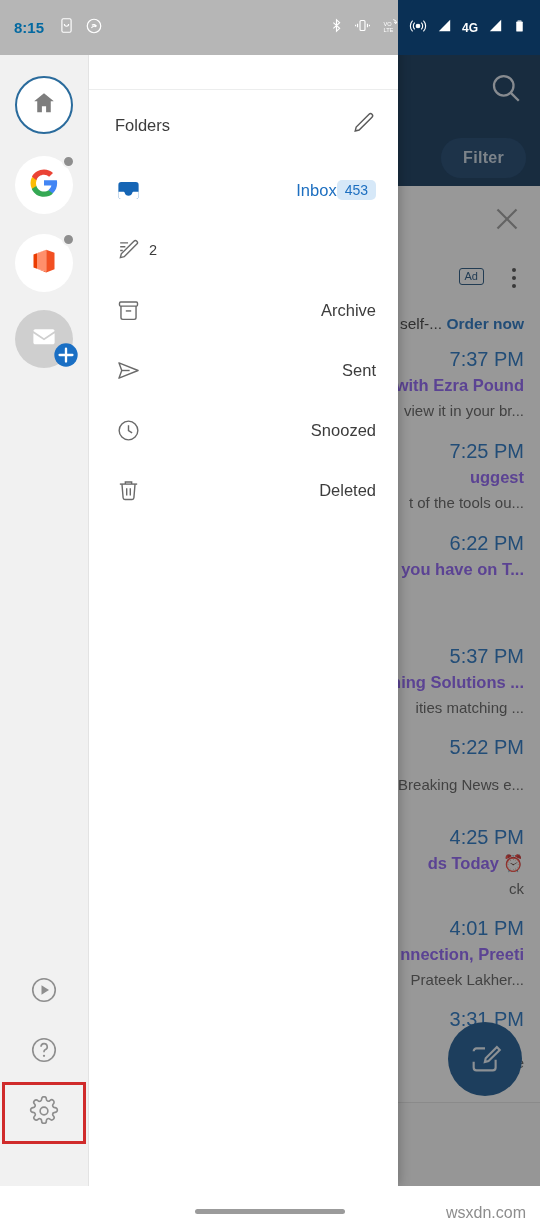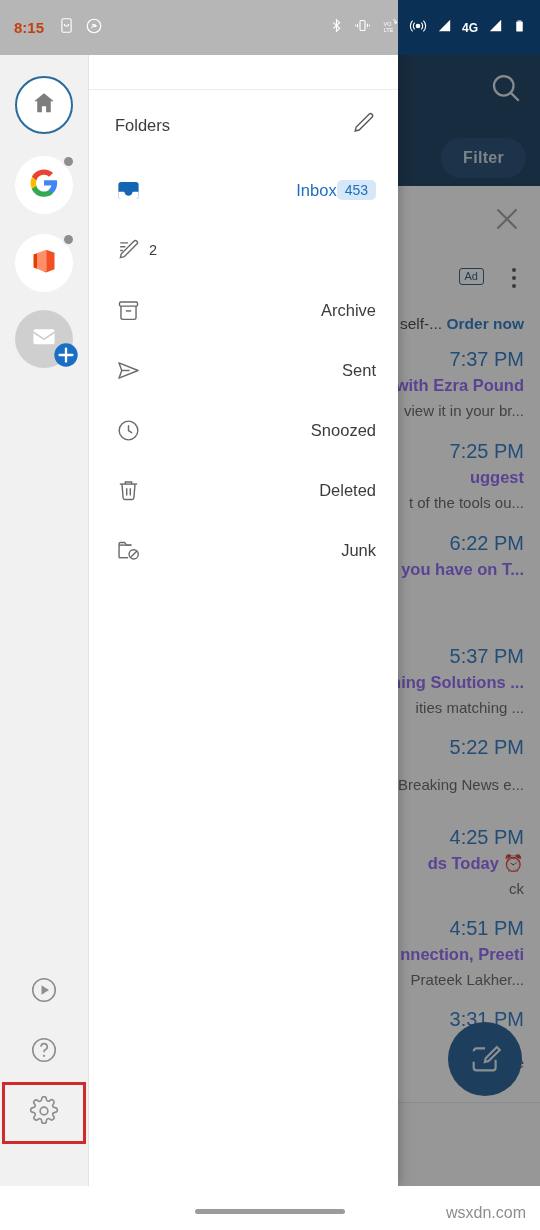--- a/index.html
+++ b/index.html
@@ -137,21 +137,21 @@
   .count-plain { font-size: 14.5px; color: #3c3c3c; }
 
   
   .statusbar {
     position: absolute; left: 0; top: 0; width: 540px; height: 55px;
     display: flex; align-items: center; z-index: 40;
   }
   .sb-left-bg { position:absolute; left:0; top:0; width:398px; height:55px; background:#b6b6b6; }
   .sb-right-bg { position:absolute; left:398px; top:0; width:142px; height:55px; background:#0a3055; }
   .sb-content { position: relative; width: 540px; height: 55px; display:flex; align-items:center; padding: 0 14px; }
-  .sb-time { font-size: 15px; color: #c2410c; font-weight: bold; margin-right: 14px; }
+  .sb-time { font-size: 15px; color: #0369a1; font-weight: bold; margin-right: 14px; }
   .sb-icons-left { display: flex; align-items: center; gap: 10px; }
   .sb-icons-right { display: flex; align-items: center; gap: 9px; margin-left: auto; }
 
   
   .gesture {
     position: absolute; left: 50%; transform: translateX(-50%);
     bottom: 16px; width: 150px; height: 5px; border-radius: 3px;
     background: #9b9b9b; z-index: 45;
   }
   .watermark {
@@ -224,21 +224,21 @@
     </div>
     <div class="mail-row" style="top:826px">
       <div class="mail-time">4:25 PM</div>
       <div class="mail-subject" style="top:28px">
         <span>ds Today</span>
         <span>⏰</span>
       </div>
       <div class="mail-preview" style="top:54px">ck</div>
     </div>
     <div class="mail-row" style="top:917px">
-      <div class="mail-time">4:51 PM</div>
+      <div class="mail-time">4:01 PM</div>
       <div class="mail-subject" style="top:28px">nnection, Preeti</div>
       <div class="mail-preview" style="top:54px">Prateek Lakher...</div>
     </div>
     <div class="mail-row" style="top:1008px">
       <div class="mail-time">3:31 PM</div>
       <div class="mail-preview" style="top:46px">erInytime</div>
     </div>
 
     <div class="fab">
       <svg width="34" height="34" viewBox="0 0 24 24" fill="none" stroke="#e8f0f8" stroke-width="1.5">
@@ -421,32 +421,20 @@
           <svg width="27" height="27" viewBox="0 0 24 24" fill="none" stroke="#6a6a6a" stroke-width="1.25">
             <path d="M4.3 6.3h15.4"></path>
               <path d="M9.2 6.3V4.5h5.6v1.8"></path>
             <path d="M6.2 6.3l1 12.2a1.6 1.6 0 0 0 1.6 1.5h6.4a1.6 1.6 0 0 0 1.6-1.5l1-12.2"></path>
             <path d="M10.4 10v6.4M13.6 10v6.4"></path>
           </svg>
         </span>
         <span class="flabel">Deleted</span>
       </div>
 
-      <div class="folder">
-        <span class="ficon">
-          <svg width="27" height="27" viewBox="0 0 24 24" fill="none" stroke="#6a6a6a" stroke-width="1.25">
-            <path d="M3.6 18.4V6.2a1.3 1.3 0 0 1 1.3-1.3h3.6l1.9 2.3h4.2"></path>
-            <path d="M3.6 18.4h8.1"></path>
-              <path d="M3.6 7.2h11"></path>
-            <circle cx="16.6" cy="15.4" r="4.1"></circle>
-              <path d="M13.7 18.3 19.5 12.5"></path>
-          </svg>
-        </span>
-        <span class="flabel">Junk</span>
-      </div>
     </div>
   </div>
 
   <div class="statusbar">
     <div class="sb-left-bg"></div>
     <div class="sb-right-bg"></div>
     <div class="sb-content">
       <div class="sb-time">8:15</div>
       <div class="sb-icons-left">
         <span>

